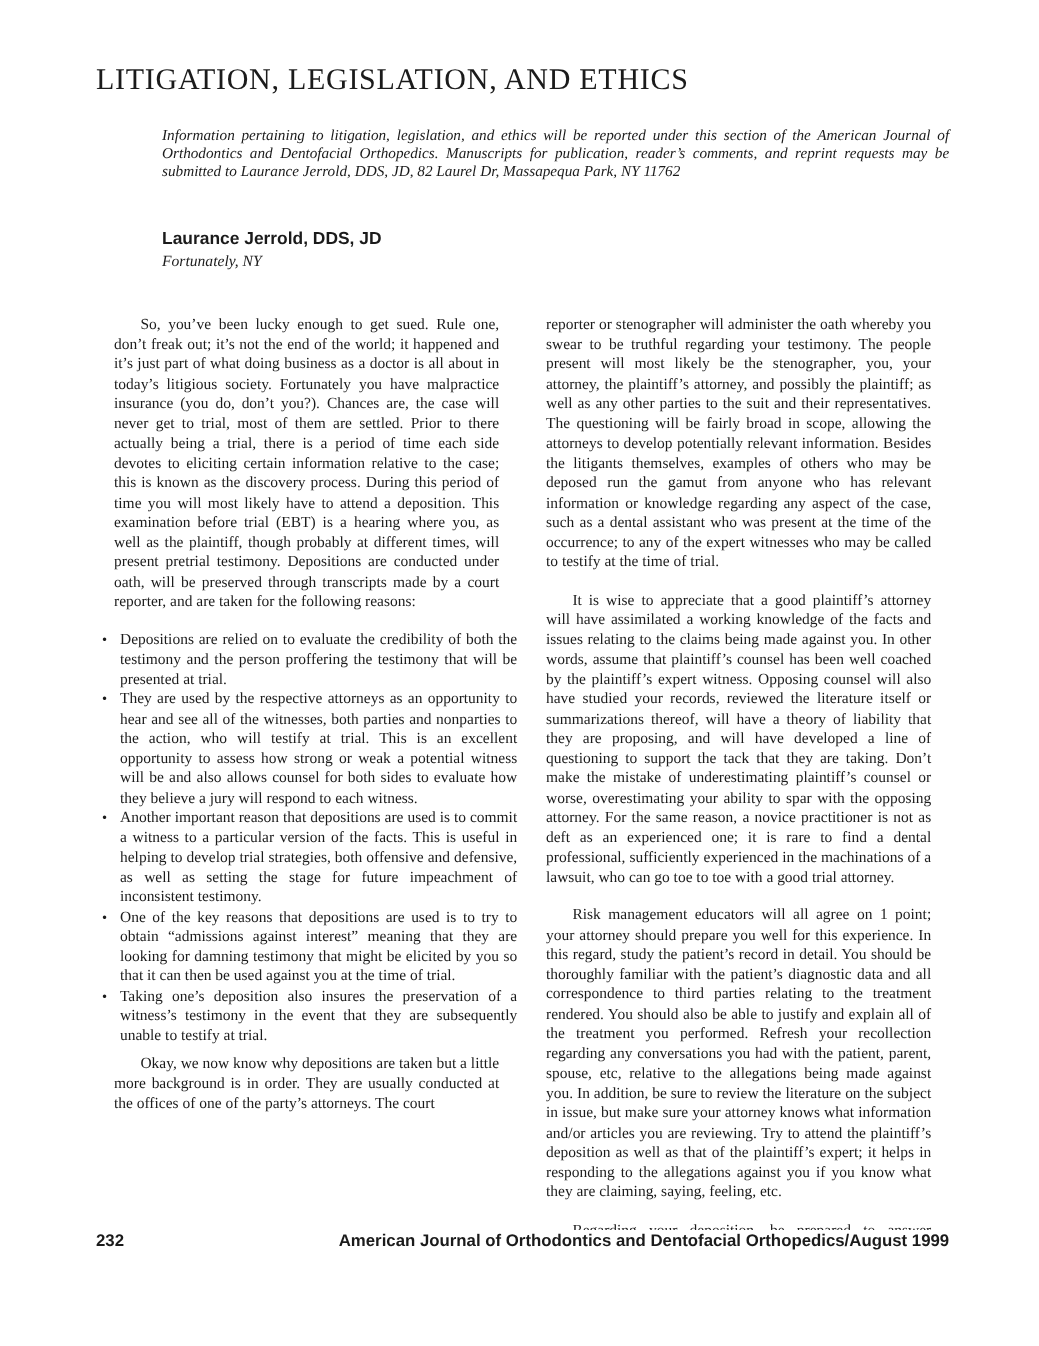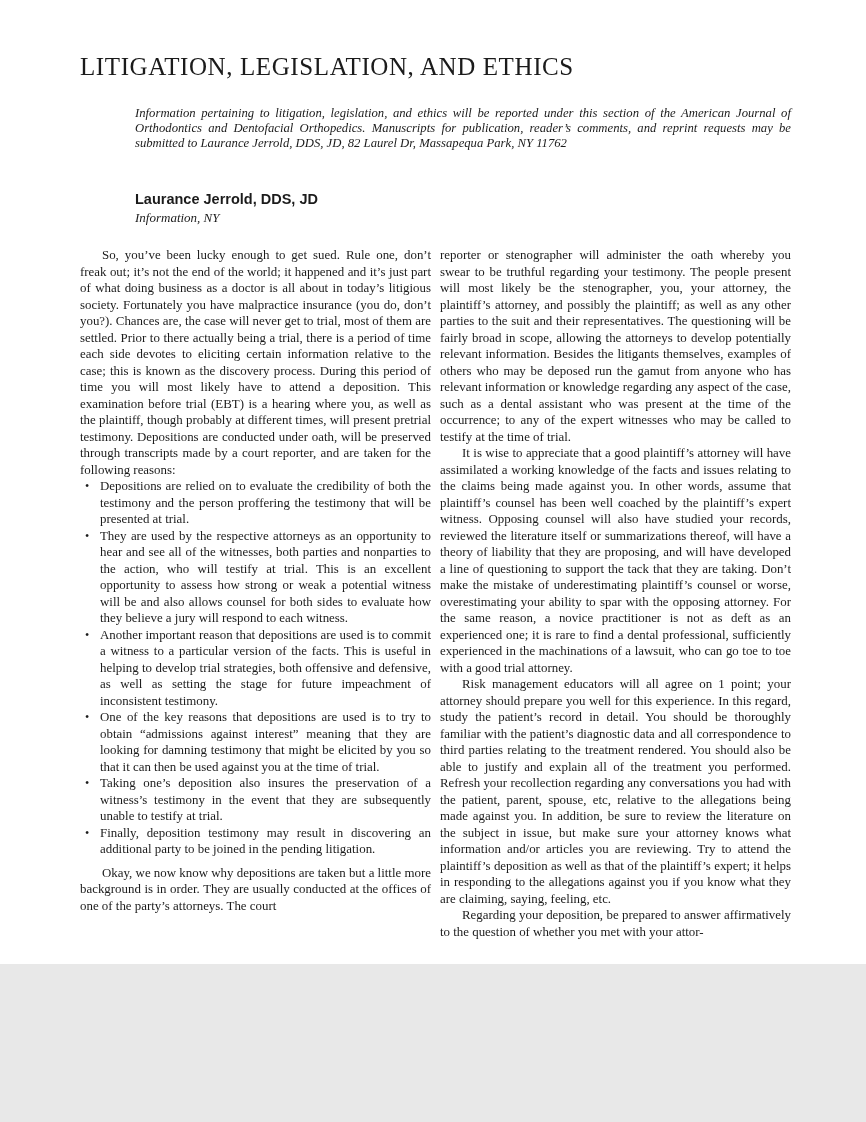--- a/index.html
+++ b/index.html
@@ -1,18 +1,18 @@
 <!DOCTYPE html>
 <html lang="en"><head>
 <meta charset="utf-8">
 <style>
   html, body { margin:0; padding:0; background:#e8e8e8; }
   .page {
     position:relative;
-    width:866px; height:964px;
+    width:866px; height:1122px;
     margin:0 auto;
     background:#ffffff;
     color:#1b1b1b;
     font-family:"Liberation Serif", serif;
     overflow:hidden;
   }
   .section-title {
     position:absolute; top:53px; left:80px;
     font-size:25px; font-weight:normal;
     letter-spacing:0.6px;
@@ -45,21 +45,21 @@
   }
   .columns {
     position:absolute; top:247px; left:80px;
     width:711px; height:778px;
     display:flex; gap:9px;
     font-size:12.9px; line-height:16.5px;
     text-align:justify;
     overflow:hidden;
   }
   .col { width:351px; }
-  .col p { margin:0; text-indent:22px; }
+  .col p { margin:15px; text-indent:22px; }
   .col p.continuation { text-indent:0; }
   .col p.para-gap { margin-top:7px; }
   ul.bullet-list { list-style:none; margin:0; padding:0; }
   ul.bullet-list li { position:relative; padding-left:20px; }
   ul.bullet-list li::before {
     content:"\2022";
     position:absolute; left:5px; top:0;
     font-size:12px;
   }
   .page-footer {
@@ -75,33 +75,32 @@
 
 <div class="page">
 
   <h1 class="section-title">LITIGATION, LEGISLATION, AND ETHICS</h1>
 
   <div class="editorial-note">Information pertaining to litigation, legislation, and ethics will be reported under this section of the American Journal of Orthodontics and Dentofacial Orthopedics. Manuscripts for publication, reader’s comments, and reprint requests may be submitted to Laurance Jerrold, DDS, JD, 82 Laurel Dr, Massapequa Park, NY 11762</div>
 
 
   <div class="author">Laurance Jerrold, DDS, JD</div>
 
-  <div class="author-location">Information, NY</div>
+  <div class="author-location">Fortunately, NY</div>
 
   <div class="columns">
 
     <div class="col">
       <p>So, you’ve been lucky enough to get sued. Rule one, don’t freak out; it’s not the end of the world; it happened and it’s just part of what doing business as a doctor is all about in today’s litigious society. Fortunately you have malpractice insurance (you do, don’t you?). Chances are, the case will never get to trial, most of them are settled. Prior to there actually being a trial, there is a period of time each side devotes to eliciting certain information relative to the case; this is known as the discovery process. During this period of time you will most likely have to attend a deposition. This examination before trial (EBT) is a hearing where you, as well as the plaintiff, though probably at different times, will present pretrial testimony. Depositions are conducted under oath, will be preserved through transcripts made by a court reporter, and are taken for the following reasons:</p>
       <ul class="bullet-list">
         <li>Depositions are relied on to evaluate the credibility of both the testimony and the person proffering the testimony that will be presented at trial.</li>
         <li>They are used by the respective attorneys as an opportunity to hear and see all of the witnesses, both parties and nonparties to the action, who will testify at trial. This is an excellent opportunity to assess how strong or weak a potential witness will be and also allows counsel for both sides to evaluate how they believe a jury will respond to each witness.</li>
         <li>Another important reason that depositions are used is to commit a witness to a particular version of the facts. This is useful in helping to develop trial strategies, both offensive and defensive, as well as setting the stage for future impeachment of inconsistent testimony.</li>
         <li>One of the key reasons that depositions are used is to try to obtain “admissions against interest” meaning that they are looking for damning testimony that might be elicited by you so that it can then be used against you at the time of trial.</li>
         <li>Taking one’s deposition also insures the preservation of a witness’s testimony in the event that they are subsequently unable to testify at trial.</li>
-        <li>Finally, deposition testimony may result in discovering an additional party to be joined in the pending litigation.</li>
       </ul>
       <p class="para-gap">Okay, we now know why depositions are taken but a little more background is in order. They are usually conducted at the offices of one of the party’s attorneys. The court</p>
     </div>
 
     <div class="col">
       <p class="continuation">reporter or stenographer will administer the oath whereby you swear to be truthful regarding your testimony. The people present will most likely be the stenographer, you, your attorney, the plaintiff’s attorney, and possibly the plaintiff; as well as any other parties to the suit and their representatives. The questioning will be fairly broad in scope, allowing the attorneys to develop potentially relevant information. Besides the litigants themselves, examples of others who may be deposed run the gamut from anyone who has relevant information or knowledge regarding any aspect of the case, such as a dental assistant who was present at the time of the occurrence; to any of the expert witnesses who may be called to testify at the time of trial.</p>
       <p>It is wise to appreciate that a good plaintiff’s attorney will have assimilated a working knowledge of the facts and issues relating to the claims being made against you. In other words, assume that plaintiff’s counsel has been well coached by the plaintiff’s expert witness. Opposing counsel will also have studied your records, reviewed the literature itself or summarizations thereof, will have a theory of liability that they are proposing, and will have developed a line of questioning to support the tack that they are taking. Don’t make the mistake of underestimating plaintiff’s counsel or worse, overestimating your ability to spar with the opposing attorney. For the same reason, a novice practitioner is not as deft as an experienced one; it is rare to find a dental professional, sufficiently experienced in the machinations of a lawsuit, who can go toe to toe with a good trial attorney.</p>
       <p>Risk management educators will all agree on 1 point; your attorney should prepare you well for this experience. In this regard, study the patient’s record in detail. You should be thoroughly familiar with the patient’s diagnostic data and all correspondence to third parties relating to the treatment rendered. You should also be able to justify and explain all of the treatment you performed. Refresh your recollection regarding any conversations you had with the patient, parent, spouse, etc, relative to the allegations being made against you. In addition, be sure to review the literature on the subject in issue, but make sure your attorney knows what information and/or articles you are reviewing. Try to attend the plaintiff’s deposition as well as that of the plaintiff’s expert; it helps in responding to the allegations against you if you know what they are claiming, saying, feeling, etc.</p>
       <p>Regarding your deposition, be prepared to answer affirmatively to the question of whether you met with your attor-</p>
     </div>

